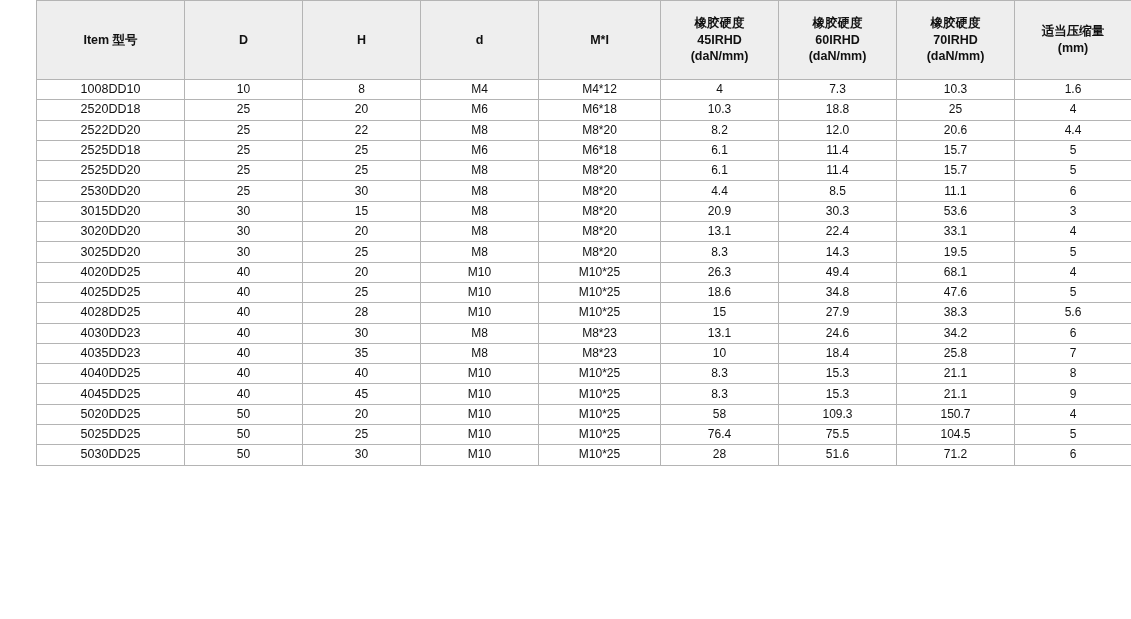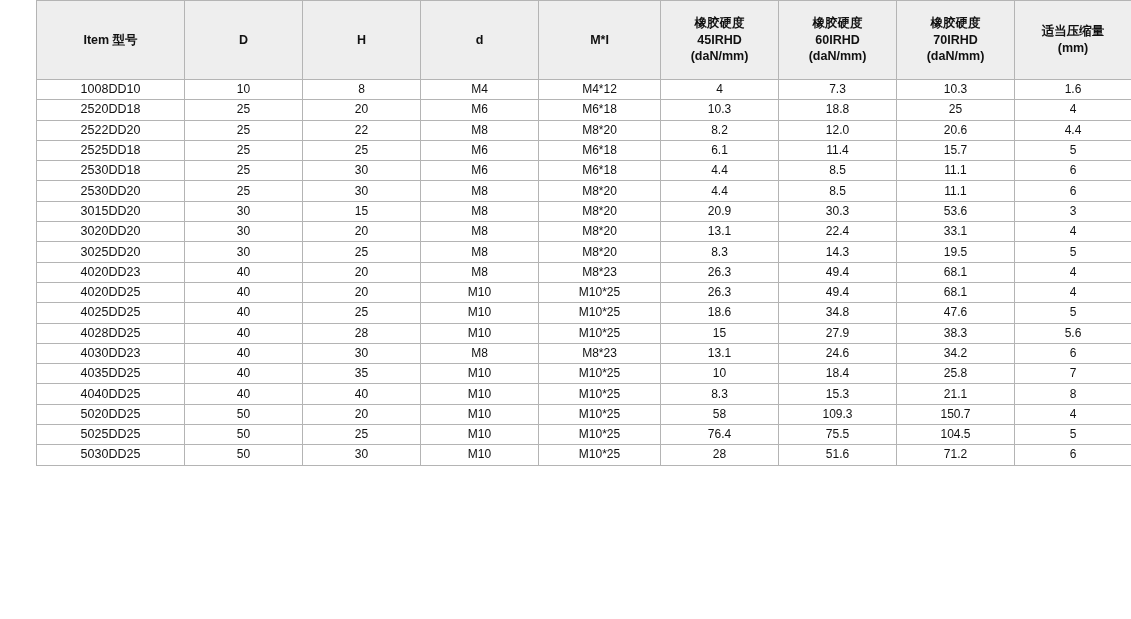--- a/index.html
+++ b/index.html
@@ -159,42 +159,42 @@
           <td>25</td>
           <td>25</td>
           <td>M6</td>
           <td>M6*18</td>
           <td>6.1</td>
           <td>11.4</td>
           <td>15.7</td>
           <td>5</td>
         </tr>
         <tr>
-          <td class="item">2530DD18</td>
-          <td>25</td>
-          <td>30</td>
-          <td>M6</td>
-          <td>M6*18</td>
+          <td class="item">2525DD20</td>
+          <td>25</td>
+          <td>25</td>
+          <td>M8</td>
+          <td>M8*20</td>
+          <td>6.1</td>
+          <td>11.4</td>
+          <td>15.7</td>
+          <td>5</td>
+        </tr>
+        <tr>
+          <td class="item">2530DD20</td>
+          <td>25</td>
+          <td>30</td>
+          <td>M8</td>
+          <td>M8*20</td>
           <td>4.4</td>
           <td>8.5</td>
           <td>11.1</td>
           <td>6</td>
         </tr>
         <tr>
-          <td class="item">2530DD20</td>
-          <td>25</td>
-          <td>30</td>
-          <td>M8</td>
-          <td>M8*20</td>
-          <td>4.4</td>
-          <td>8.5</td>
-          <td>11.1</td>
-          <td>6</td>
-        </tr>
-        <tr>
           <td class="item">3015DD20</td>
           <td>30</td>
           <td>15</td>
           <td>M8</td>
           <td>M8*20</td>
           <td>20.9</td>
           <td>30.3</td>
           <td>53.6</td>
           <td>3</td>
         </tr>
@@ -212,31 +212,20 @@
         <tr>
           <td class="item">3025DD20</td>
           <td>30</td>
           <td>25</td>
           <td>M8</td>
           <td>M8*20</td>
           <td>8.3</td>
           <td>14.3</td>
           <td>19.5</td>
           <td>5</td>
-        </tr>
-        <tr>
-          <td class="item">4020DD23</td>
-          <td>40</td>
-          <td>20</td>
-          <td>M8</td>
-          <td>M8*23</td>
-          <td>26.3</td>
-          <td>49.4</td>
-          <td>68.1</td>
-          <td>4</td>
         </tr>
         <tr>
           <td class="item">4020DD25</td>
           <td>40</td>
           <td>20</td>
           <td>M10</td>
           <td>M10*25</td>
           <td>26.3</td>
           <td>49.4</td>
           <td>68.1</td>
@@ -269,40 +258,51 @@
           <td>40</td>
           <td>30</td>
           <td>M8</td>
           <td>M8*23</td>
           <td>13.1</td>
           <td>24.6</td>
           <td>34.2</td>
           <td>6</td>
         </tr>
         <tr>
-          <td class="item">4035DD25</td>
+          <td class="item">4035DD23</td>
           <td>40</td>
           <td>35</td>
-          <td>M10</td>
-          <td>M10*25</td>
+          <td>M8</td>
+          <td>M8*23</td>
           <td>10</td>
           <td>18.4</td>
           <td>25.8</td>
           <td>7</td>
         </tr>
         <tr>
           <td class="item">4040DD25</td>
           <td>40</td>
           <td>40</td>
           <td>M10</td>
           <td>M10*25</td>
           <td>8.3</td>
           <td>15.3</td>
           <td>21.1</td>
           <td>8</td>
+        </tr>
+        <tr>
+          <td class="item">4045DD25</td>
+          <td>40</td>
+          <td>45</td>
+          <td>M10</td>
+          <td>M10*25</td>
+          <td>8.3</td>
+          <td>15.3</td>
+          <td>21.1</td>
+          <td>9</td>
         </tr>
         <tr>
           <td class="item">5020DD25</td>
           <td>50</td>
           <td>20</td>
           <td>M10</td>
           <td>M10*25</td>
           <td>58</td>
           <td>109.3</td>
           <td>150.7</td>

